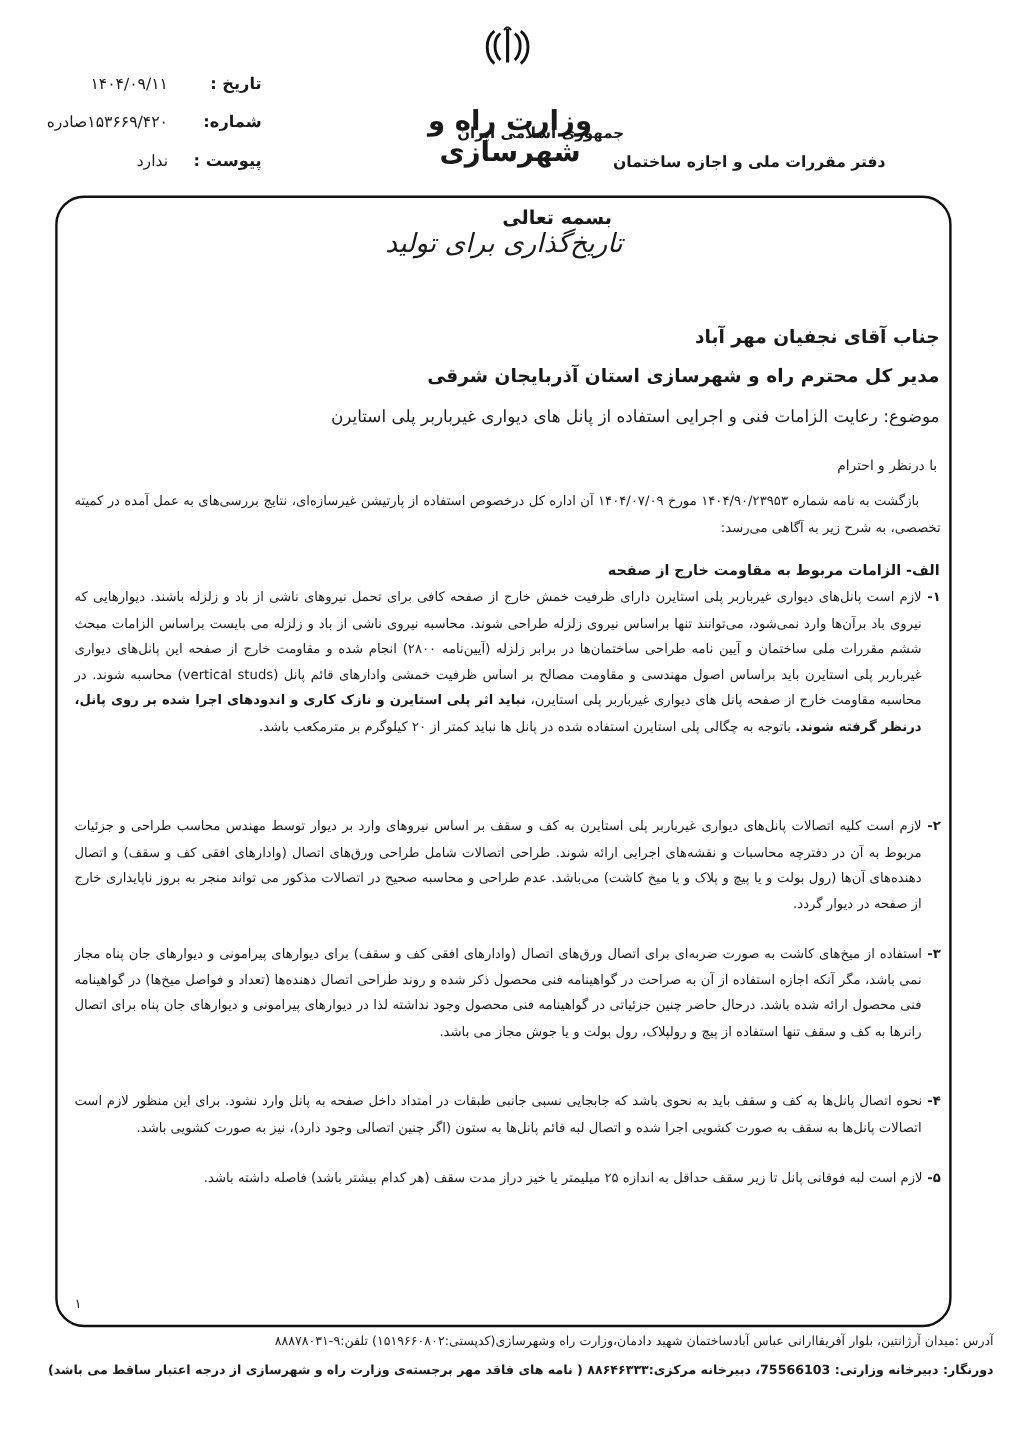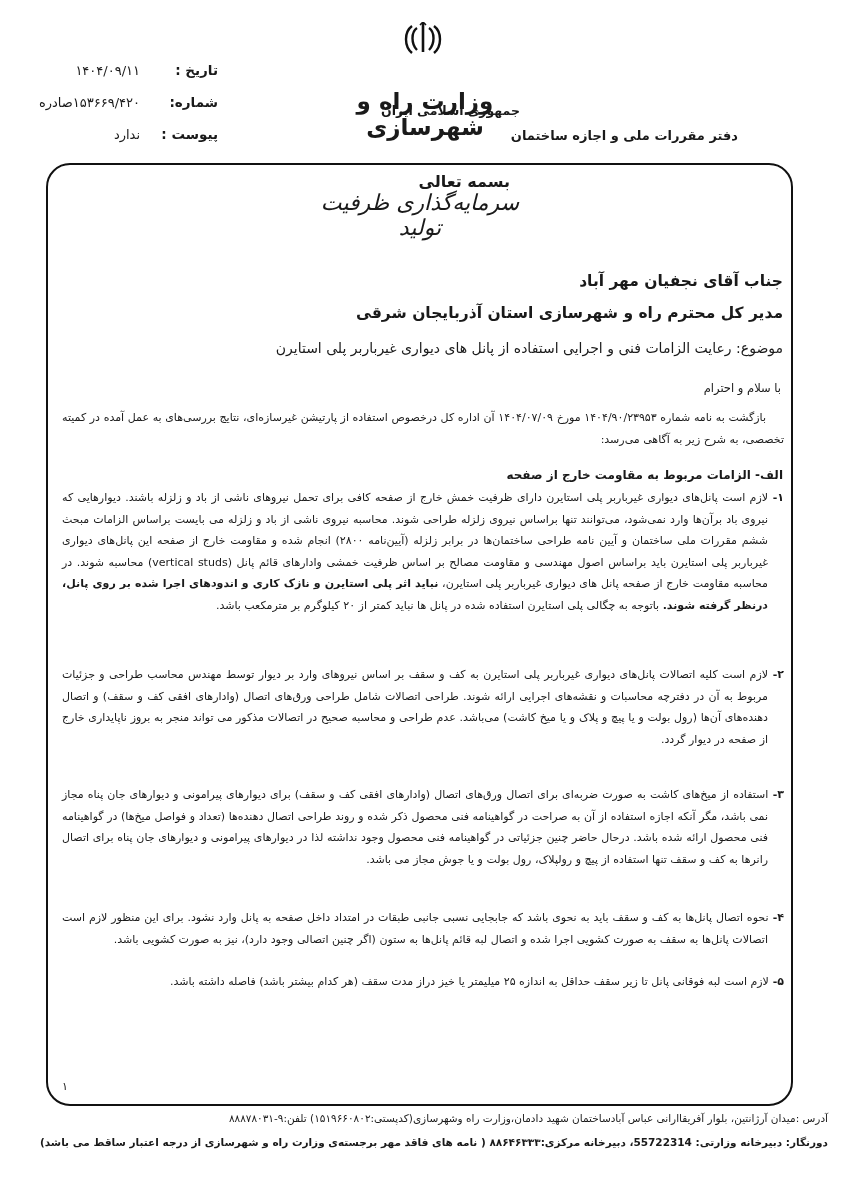--- a/index.html
+++ b/index.html
@@ -157,21 +157,21 @@
       direction: rtl;
       text-align: justify;
       font-size: 11px;
       line-height: 21.5px;
       padding-right: 16px;
       text-indent: -16px;
     }
     .item-num { font-weight: bold; }
     .bold { font-weight: bold; }
     .item-1 { top: 487px; }
-    .item-2 { top: 664px; }
+    .item-2 { top: 678px; }
     .item-3 { top: 784px; }
     .item-4 { top: 907px; }
     .item-5 { top: 971px; }
 
     .page-num {
       position: absolute;
       left: 62px;
       top: 1080px;
       font-size: 11px;
     }
@@ -216,27 +216,27 @@
     <span class="meta-label">پیوست :</span>
     <span class="meta-value">ندارد</span>
   </div>
 </div>
 
 <div class="office">دفتر مقررات ملی و اجازه ساختمان</div>
 
 <div class="frame"></div>
 
 <div class="bismillah">بسمه تعالی</div>
-<div class="motto">سرمایه‌گذاری ظرفیت تولید</div>
+<div class="motto">تاریخ‌گذاری برای تولید</div>
 
 <div class="recipient" style="top:272px;">جناب آقای نجفیان مهر آباد</div>
 <div class="recipient" style="top:304px;">مدیر کل محترم راه و شهرسازی استان آذربایجان شرقی</div>
 
 <div class="subject">موضوع: رعایت الزامات فنی و اجرایی استفاده از پانل های دیواری غیرباربر پلی استایرن</div>
-<div class="greeting">با سلام و احترام</div>
+<div class="greeting">با درنظر و احترام</div>
 
 <div class="body-block intro">بازگشت به نامه شماره ۱۴۰۴/۹۰/۲۳۹۵۳ مورخ ۱۴۰۴/۰۷/۰۹ آن اداره کل درخصوص استفاده از پارتیشن غیرسازه‌ای، نتایج بررسی‌های به عمل آمده در کمیته تخصصی، به شرح زیر به آگاهی می‌رسد:</div>
 
 <div class="section-title">الف- الزامات مربوط به مقاومت خارج از صفحه</div>
 
 <div class="item item-1">
   <span class="item-num">۱- </span><span>لازم است پانل‌های دیواری غیرباربر پلی استایرن دارای ظرفیت خمش خارج از صفحه کافی برای تحمل نیروهای ناشی از باد و زلزله باشند. دیوارهایی که نیروی باد برآن‌ها وارد نمی‌شود، می‌توانند تنها براساس نیروی زلزله طراحی شوند. محاسبه نیروی ناشی از باد و زلزله می بایست براساس الزامات مبحث ششم مقررات ملی ساختمان و آیین نامه طراحی ساختمان‌ها در برابر زلزله (آیین‌نامه ۲۸۰۰) انجام شده و مقاومت خارج از صفحه این پانل‌های دیواری غیرباربر پلی استایرن باید براساس اصول مهندسی و مقاومت مصالح بر اساس ظرفیت خمشی وادارهای قائم پانل (vertical studs) محاسبه شوند. در محاسبه مقاومت خارج از صفحه پانل های دیواری غیرباربر پلی استایرن، </span><span class="bold">نباید اثر پلی استایرن و نازک کاری و اندودهای اجرا شده بر روی پانل، درنظر گرفته شوند.</span><span> باتوجه به چگالی پلی استایرن استفاده شده در پانل ها نباید کمتر از ۲۰ کیلوگرم بر مترمکعب باشد.</span>
 </div>
 
 <div class="item item-2">
@@ -251,13 +251,13 @@
   <span class="item-num">۴- </span><span>نحوه اتصال پانل‌ها به کف و سقف باید به نحوی باشد که جابجایی نسبی جانبی طبقات در امتداد داخل صفحه به پانل وارد نشود. برای این منظور لازم است اتصالات پانل‌ها به سقف به صورت کشویی اجرا شده و اتصال لبه قائم پانل‌ها به ستون (اگر چنین اتصالی وجود دارد)، نیز به صورت کشویی باشد.</span>
 </div>
 
 <div class="item item-5">
   <span class="item-num">۵- </span><span>لازم است لبه فوقانی پانل تا زیر سقف حداقل به اندازه ۲۵ میلیمتر یا خیز دراز مدت سقف (هر کدام بیشتر باشد) فاصله داشته باشد.</span>
 </div>
 
 <div class="page-num">۱</div>
 
 <div class="footer-line footer-1">آدرس :میدان آرژانتین، بلوار آفریقاارانی عباس آبادساختمان شهید دادمان،وزارت راه وشهرسازی(کدپستی:۱۵۱۹۶۶۰۸۰۲) تلفن:۹-۸۸۸۷۸۰۳۱</div>
-<div class="footer-line footer-2">دورنگار: دبیرخانه وزارتی: 55722314، دبیرخانه مرکزی:۸۸۶۴۶۳۳۳ ( نامه های فاقد مهر برجسته‌ی وزارت راه و شهرسازی از درجه اعتبار ساقط می باشد)</div>
+<div class="footer-line footer-2">دورنگار: دبیرخانه وزارتی: 75566103، دبیرخانه مرکزی:۸۸۶۴۶۳۳۳ ( نامه های فاقد مهر برجسته‌ی وزارت راه و شهرسازی از درجه اعتبار ساقط می باشد)</div>
 
 </body></html>

